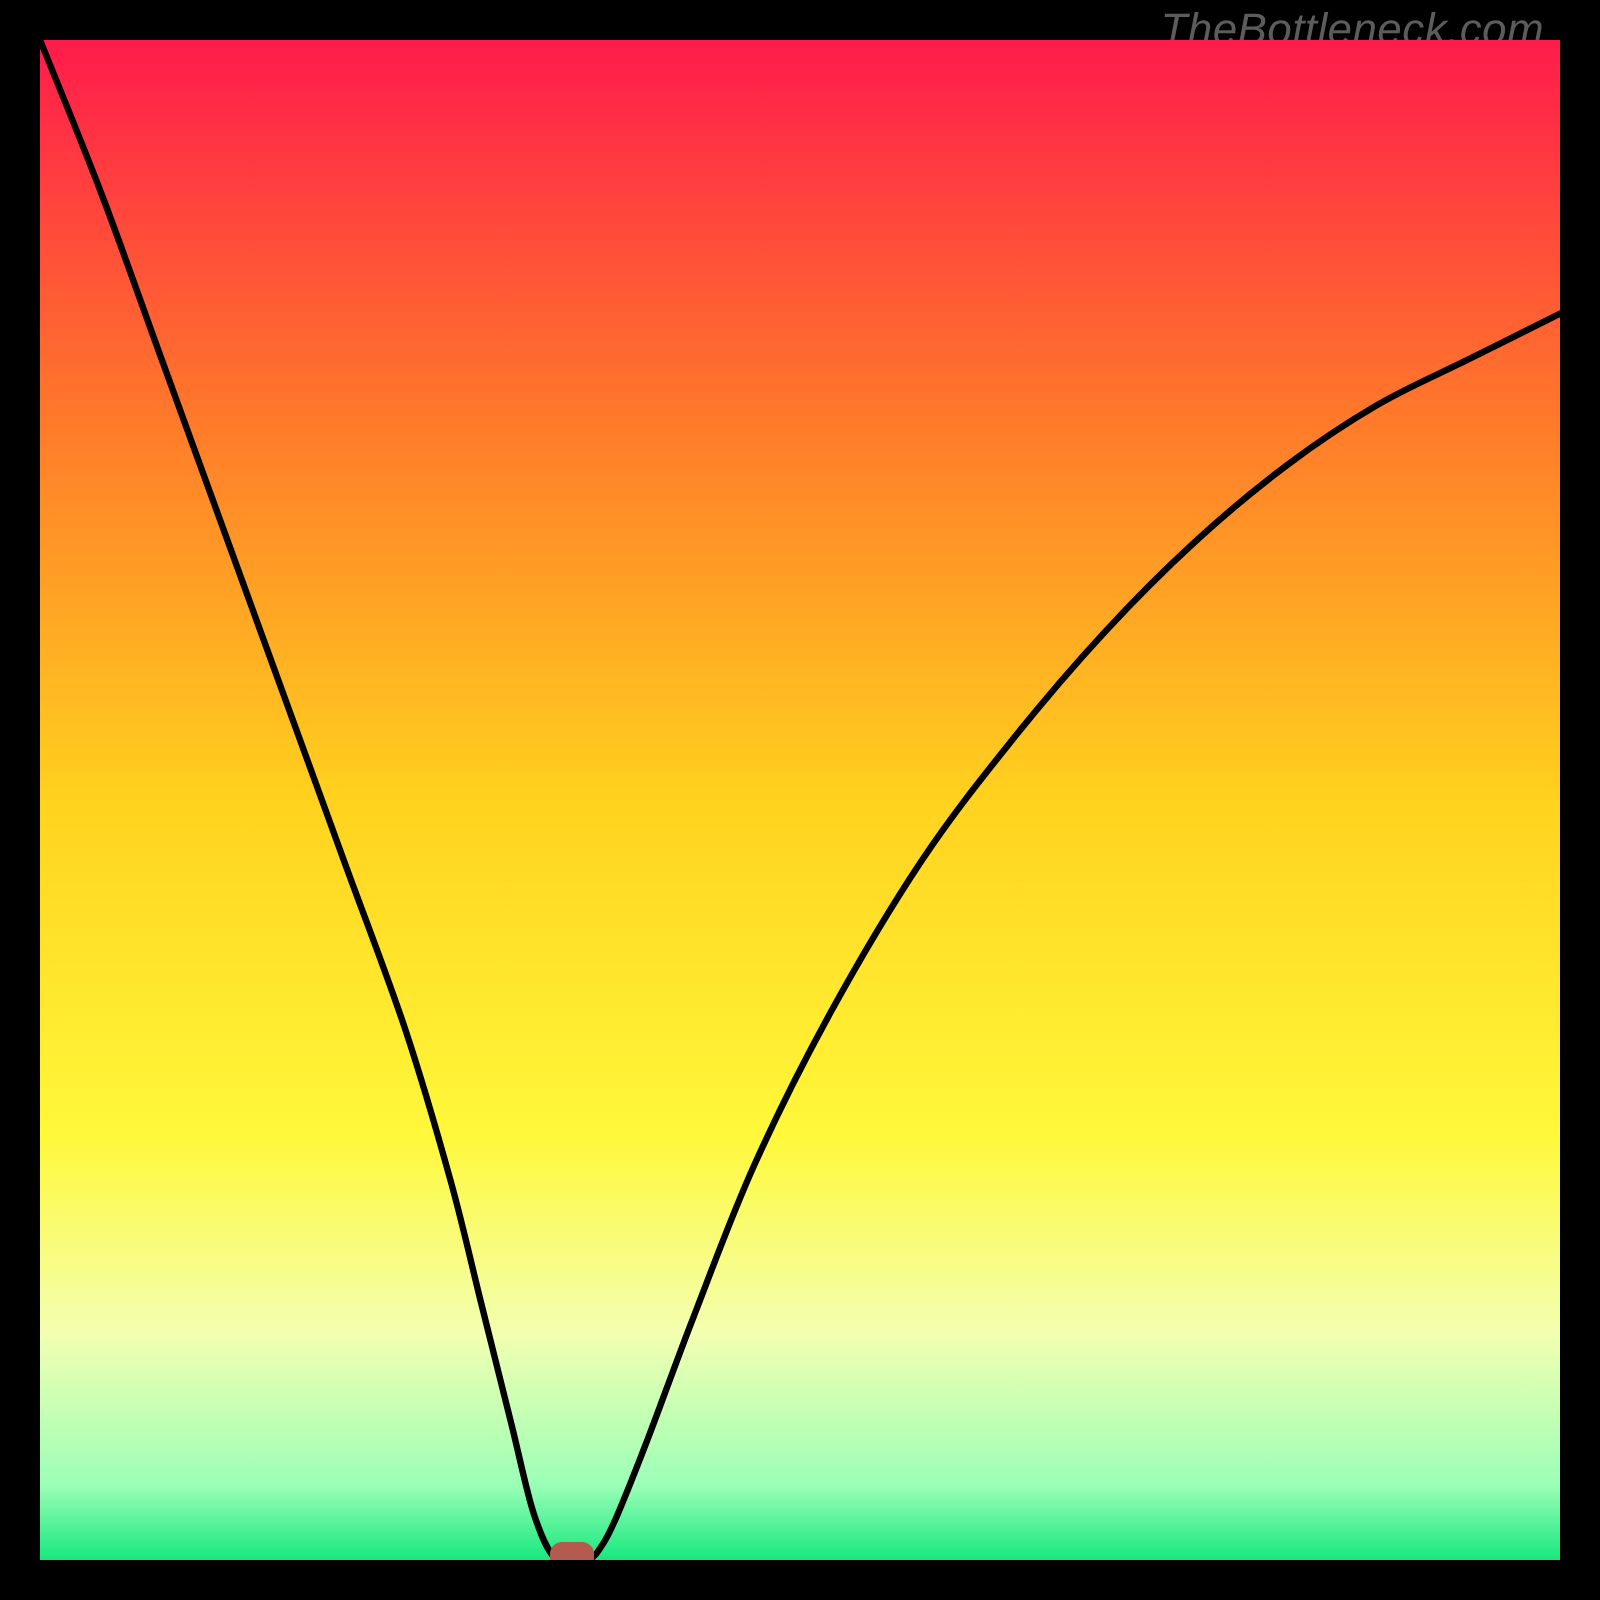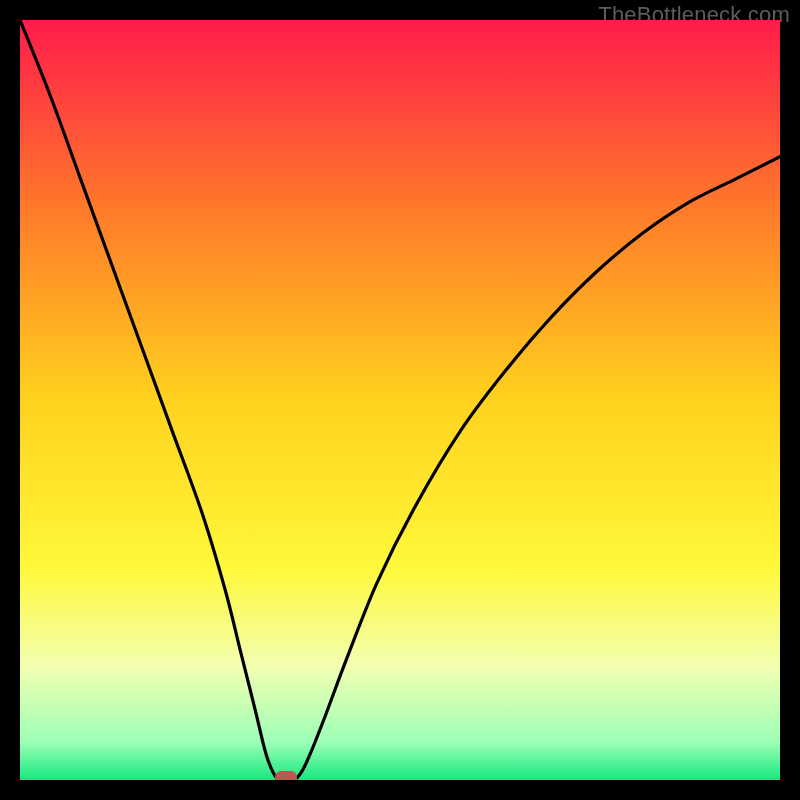--- a/index.html
+++ b/index.html
@@ -22,25 +22,26 @@
   .plot {
     position: absolute;
     left: 0;
     top: 0;
     width: 760px;
     height: 760px;
   }
   .watermark {
     position: absolute;
     top: 2px;
-    right: 10px;
+    right: 28px;
     color: #5c5c5c;
     font-size: 22px;
     font-weight: 500;
     letter-spacing: 0.2px;
+    font-style: italic;
   }
   svg { display: block; }
 </style>
 </head>
 <body>
 
 <div class="watermark">TheBottleneck.com</div>
 
 <div class="frame">
   <svg class="plot" viewBox="0 0 760 760" preserveAspectRatio="none">

